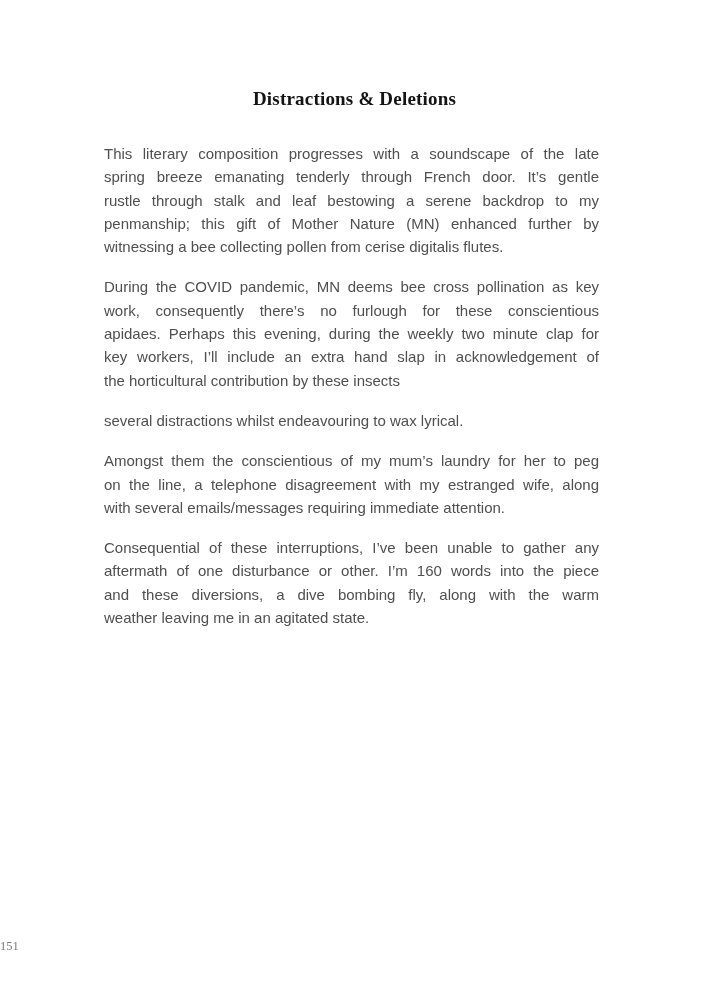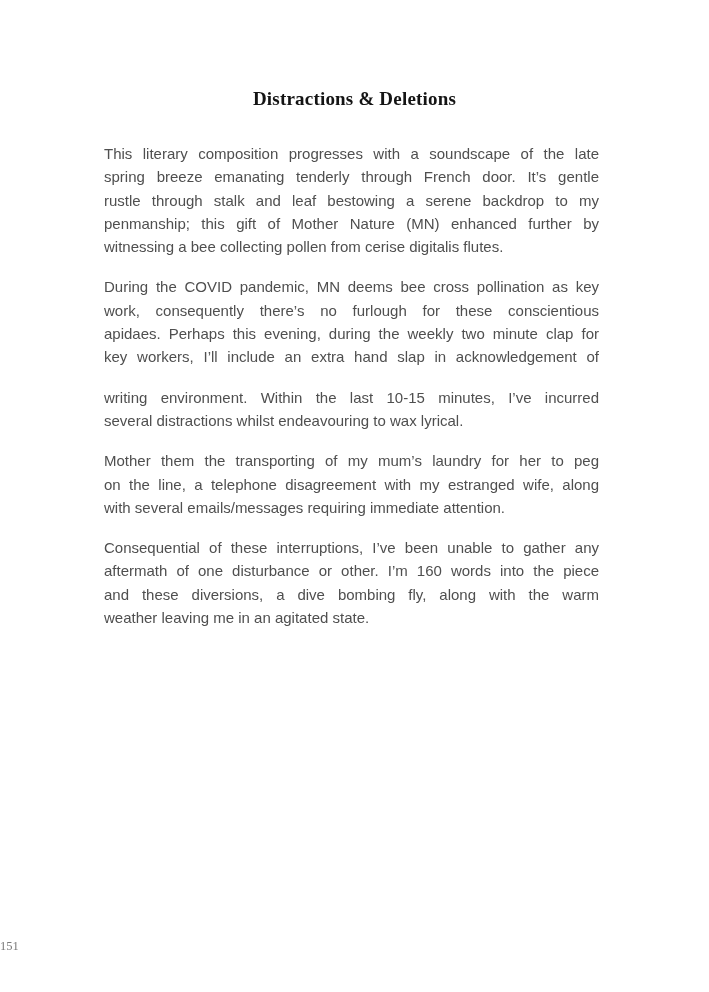--- a/index.html
+++ b/index.html
@@ -68,27 +68,27 @@
         <div class="line">spring breeze emanating tenderly through French door. It’s gentle</div>
         <div class="line">rustle through stalk and leaf bestowing a serene backdrop to my</div>
         <div class="line">penmanship; this gift of Mother Nature (MN) enhanced further by</div>
         <div class="line last">witnessing a bee collecting pollen from cerise digitalis flutes.</div>
       </div>
       <div class="para">
         <div class="line">During the COVID pandemic, MN deems bee cross pollination as key</div>
         <div class="line">work, consequently there’s no furlough for these conscientious</div>
         <div class="line">apidaes. Perhaps this evening, during the weekly two minute clap for</div>
         <div class="line">key workers, I’ll include an extra hand slap in acknowledgement of</div>
+        <div class="line last">the horticultural contribution by these insects</div>
       </div>
       <div class="para">
-        <div class="line">writing environment. Within the last 10-15 minutes, I’ve incurred</div>
         <div class="line last">several distractions whilst endeavouring to wax lyrical.</div>
       </div>
       <div class="para">
-        <div class="line">Mother them the transporting of my mum’s laundry for her to peg</div>
+        <div class="line">Amongst them the conscientious of my mum’s laundry for her to peg</div>
         <div class="line">on the line, a telephone disagreement with my estranged wife, along</div>
         <div class="line last">with several emails/messages requiring immediate attention.</div>
       </div>
       <div class="para">
         <div class="line">Consequential of these interruptions, I’ve been unable to gather any</div>
         <div class="line">aftermath of one disturbance or other. I’m 160 words into the piece</div>
         <div class="line">and these diversions, a dive bombing fly, along with the warm</div>
         <div class="line last">weather leaving me in an agitated state.</div>
       </div>
     </div>

